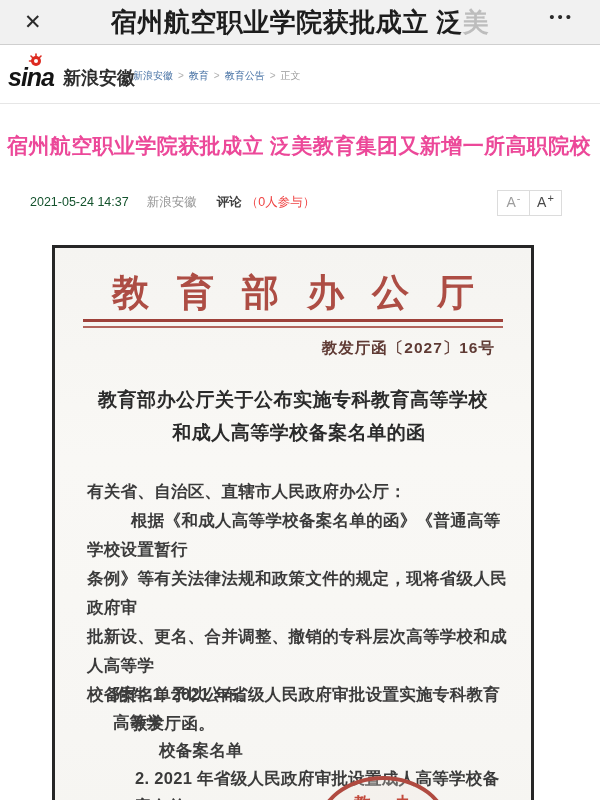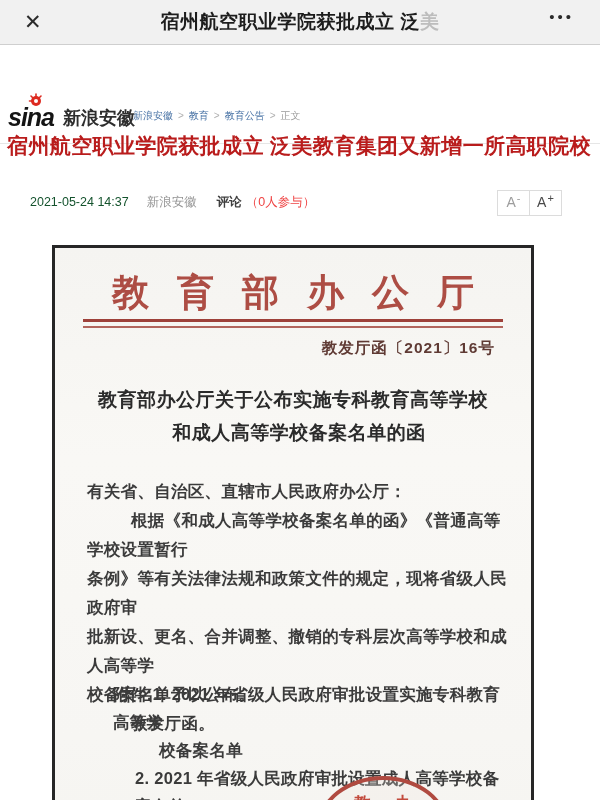--- a/index.html
+++ b/index.html
@@ -12,51 +12,50 @@
   .topbar{
     position:absolute;left:0;top:0;width:600px;height:44px;
     background:#f1f1f1;border-bottom:1px solid #cfcfcf;
     display:flex;align-items:center;
   }
   .topbar .close{
     position:absolute;left:24px;top:9px;font-size:21px;color:#2b2b2b;line-height:26px;
   }
   .topbar .bar-title{
     margin:0 auto;max-width:420px;white-space:nowrap;overflow:hidden;
-    font-size:19px;font-weight:600;color:#1d1d1d;letter-spacing:0.5px;
+    font-size:26px;font-weight:600;color:#1d1d1d;letter-spacing:0.5px;
   }
   .topbar .bar-title .fade{color:#bdbdbd;}
   .topbar .menu{
     position:absolute;right:26px;top:8px;font-size:15px;color:#2b2b2b;letter-spacing:3px;
   }
   
   .siteheader{
     position:absolute;left:0;top:45px;width:600px;height:58px;background:#ffffff;
     border-bottom:1px solid #e6e6e6;
-    margin-top:40px;
   }
   .logo{position:absolute;left:8px;top:14px;height:32px;display:flex;align-items:flex-end;}
   .logo .eye{position:absolute;left:20px;top:-7px;}
   .logo .sina-word{
     font-style:italic;font-weight:bold;font-size:25px;color:#141414;line-height:28px;
     letter-spacing:-1px;font-family:"Liberation Sans","DejaVu Sans",sans-serif;
   }
   .logo .site-word{
     margin-left:9px;font-size:18px;font-weight:700;color:#2e2e2e;line-height:26px;
   }
   .breadcrumb{
     position:absolute;left:133px;top:24px;font-size:10px;color:#9a9a9a;white-space:nowrap;
   }
   .breadcrumb a{color:#4a74a6;text-decoration:none;}
   .breadcrumb .sep{color:#b0b0b0;margin:0 5px;}
   .breadcrumb .current{color:#9a9a9a;}
   
   .article-title{
     position:absolute;left:7px;top:128px;width:588px;margin:0;
-    font-size:21px;font-weight:700;color:#b91c1c;line-height:35px;letter-spacing:0.4px;
+    font-size:21px;font-weight:700;color:#ec4899;line-height:35px;letter-spacing:0.4px;
     white-space:nowrap;
   }
   .meta{
     position:absolute;left:30px;top:192px;height:20px;font-size:12.5px;color:#9b9b9b;
     display:flex;align-items:center;white-space:nowrap;
   }
   .meta .date{color:#14532d;}
   .meta .source{margin-left:18px;color:#949494;}
   .meta .comment{margin-left:20px;color:#3f3f3f;font-weight:700;}
   .meta .ccount{margin-left:4px;color:#ef4444;}
@@ -164,21 +163,21 @@
     </div>
     <div class="fbtn plus">
       <span>A</span>
         <span class="sign">+</span>
     </div>
   </div>
 
   <div class="paper">
     <div class="doc-agency">教育部办公厅</div>
     <div class="doc-rule"></div>
-    <div class="doc-number">教发厅函〔2021〕16号</div>
+    <div class="doc-number">教发厅函〔2027〕16号</div>
     <div class="doc-title l1">教育部办公厅关于公布实施专科教育高等学校</div>
     <div class="doc-title l2">和成人高等学校备案名单的函</div>
     <div class="doc-body">
       <div>有关省、自治区、直辖市人民政府办公厅：</div>
       <div class="indent">根据《和成人高等学校备案名单的函》《普通高等学校设置暂行</div>
       <div>条例》等有关法律法规和政策文件的规定，现将省级人民政府审</div>
       <div>批新设、更名、合并调整、撤销的专科层次高等学校和成人高等学</div>
       <div>校备案名单予以公布。</div>
       <div class="indent">教发厅函。</div>
     </div>

